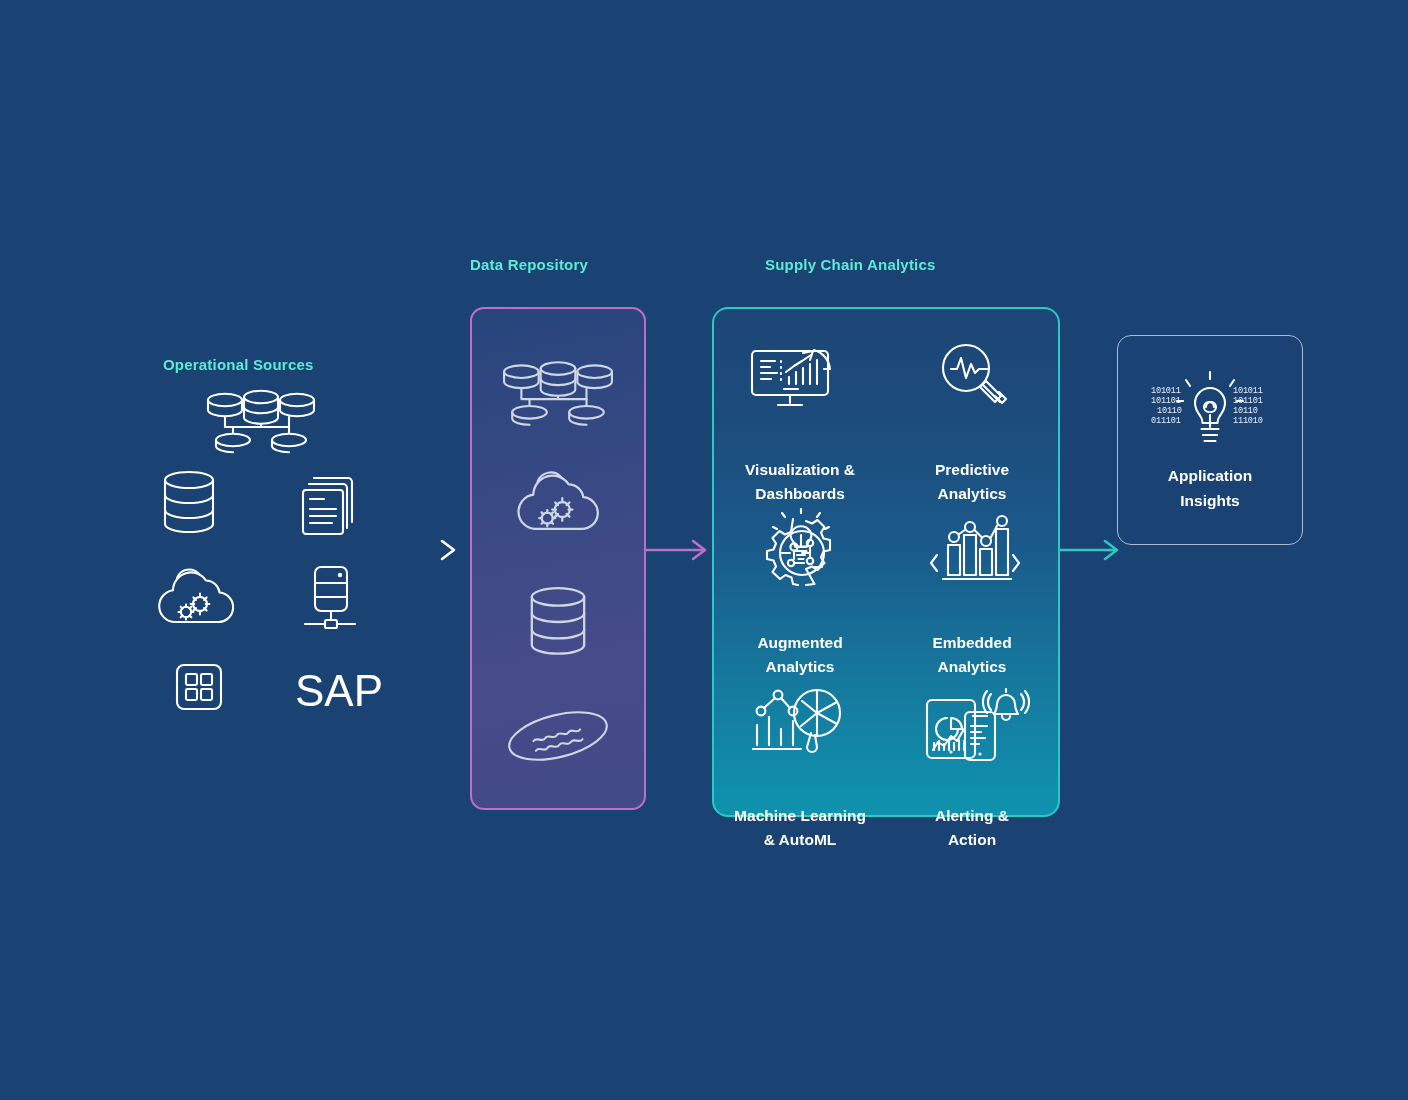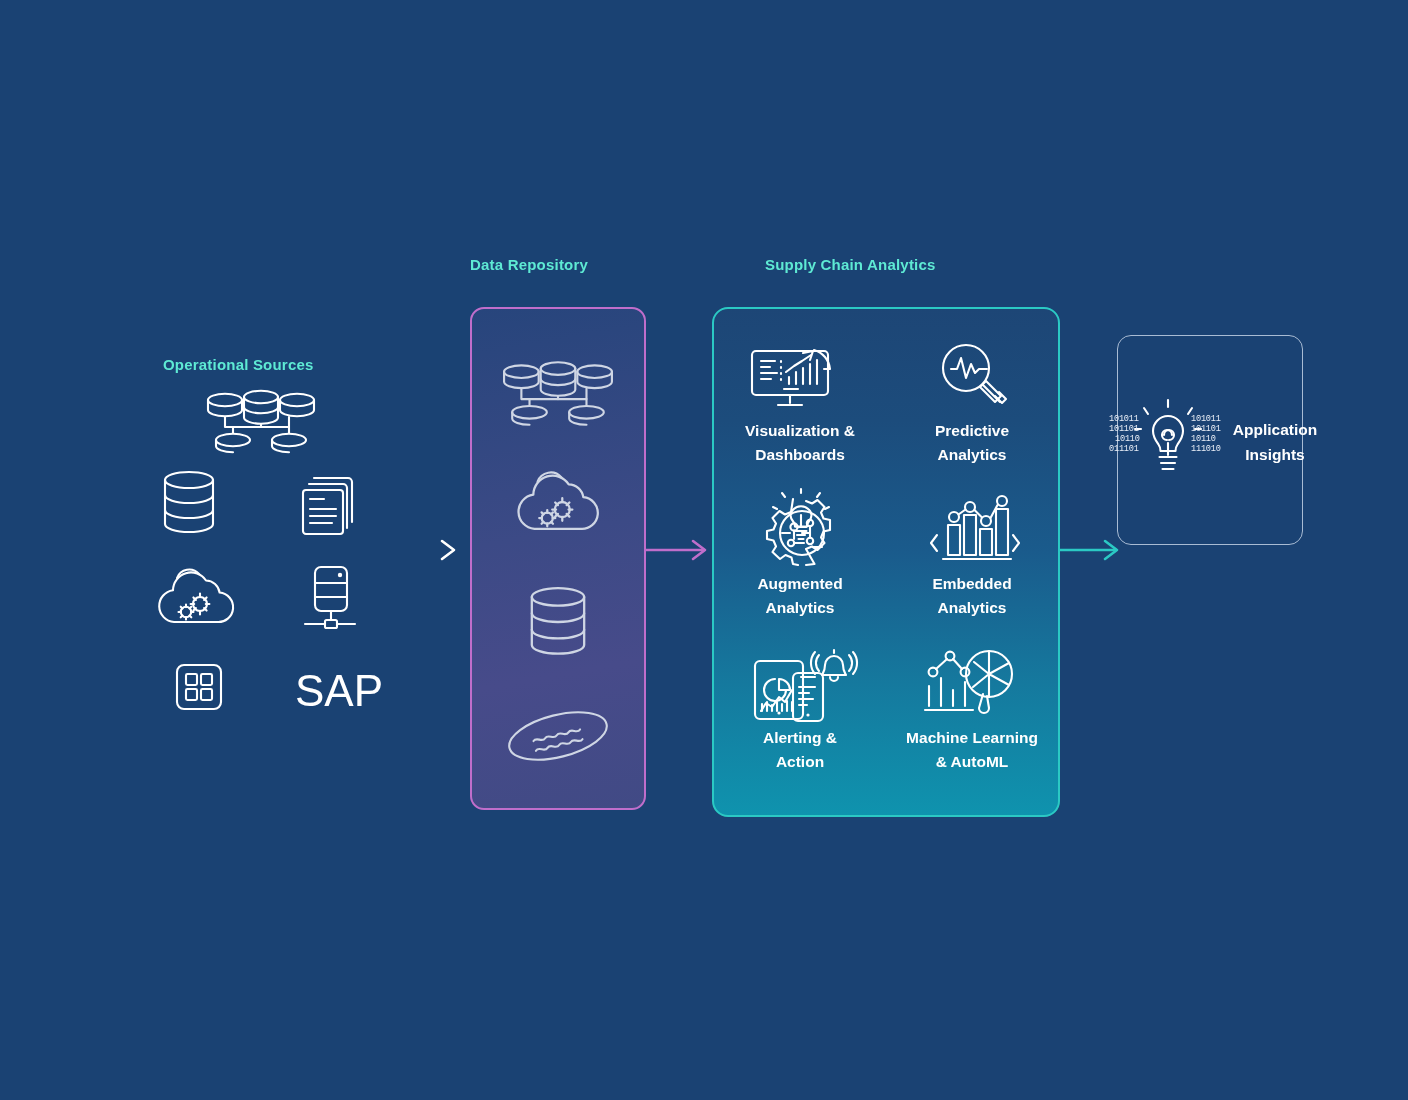--- a/index.html
+++ b/index.html
@@ -55,36 +55,37 @@
   .sca-grid {
     display:grid;
     grid-template-columns:1fr 1fr;
     grid-template-rows:1fr 1fr 1fr;
     width:100%; height:460px;
   }
   .sca-cell {
     display:flex; flex-direction:column;
     align-items:center; justify-content:flex-start;
     padding-top:4px;
+    gap:39px;
   }
   .sca-ico { height:78px; display:flex; align-items:center; justify-content:center; }
   .sca-label {
     margin-top:4px;
     color:#ffffff; font-weight:bold; font-size:15.5px;
     text-align:center; line-height:1.55;
     white-space:pre-line;
   }
 
   
   .out-card {
     position:absolute;
     width:186px; height:210px;
     border:1.6px solid #a9bcd4;
     border-radius:14px;
-    display:flex; flex-direction:row;
+    display:flex; flex-direction:column;
     align-items:center; justify-content:center;
   }
   #card-insights { left:1117px; top:335px; }
   #card-events   { left:1117px; top:576px; }
   .out-ico { height:92px; display:flex; align-items:center; justify-content:center; }
   .out-label {
     margin-top:6px;
     color:#ffffff; font-weight:bold; font-size:15.5px;
     text-align:center; line-height:1.6;
     white-space:pre-line;
@@ -361,20 +362,40 @@
               <path d="M33.5 25.5l7-5M49.5 21l7 7M65.5 29l7-13"></path>
             </g>
           </svg>
         </div>
         <div class="sca-label">Embedded
 Analytics</div>
       </div>
 
       <div class="sca-cell">
         <div class="sca-ico">
+          <svg width="98" height="82" viewBox="0 0 98 82">
+            <g class="st">
+              <circle cx="10" cy="30" r="4.4"></circle>
+              <circle cx="27" cy="14" r="4.4"></circle>
+              <circle cx="42" cy="30" r="4.4"></circle>
+              <path d="M13 27l11-10M30 17l9 10"></path>
+              <path d="M6 44v20M18 36v28M30 48v16M42 40v24"></path>
+              <path d="M2 68h48"></path>
+              <circle cx="66" cy="32" r="23"></circle>
+              <path d="M66 9v46M66 32l20-11M66 32l20 11M66 32L50 45M66 32L51 20"></path>
+              <path d="M60 52l-4 14a5 5 0 0 0 10 0l-2-12"></path>
+            </g>
+          </svg>
+        </div>
+        <div class="sca-label">Machine Learning
+&amp; AutoML</div>
+      </div>
+
+      <div class="sca-cell">
+        <div class="sca-ico">
           <svg width="102" height="80" viewBox="0 0 102 80">
             <g class="st">
               <rect x="6" y="18" width="48" height="58" rx="5"></rect>
               <circle cx="30" cy="70" r="1.6" class="fill-w"></circle>
               <path d="M26 36a11 11 0 1 0 11 11"></path>
               <path d="M30 36v11h11a11 11 0 0 0-11-11z"></path>
               <path d="M12 68l5-8 6 4 7-10 6 5 7-12"></path>
               <path d="M13 68V61M18 68v-9M23 68v-6M28 68v-9M33 68v-7M38 68v-10M43 68v-9"></path>
               <rect x="44" y="30" width="30" height="48" rx="5"></rect>
               <path d="M52 34h14"></path>
@@ -385,40 +406,20 @@
               <path d="M85 10V7"></path>
               <path d="M70 12a12 12 0 0 0 0 16M100 12a12 12 0 0 1 0 16"></path>
               <path d="M66 9a17 17 0 0 0 0 22M104 9a17 17 0 0 1 0 22"></path>
             </g>
           </svg>
         </div>
         <div class="sca-label">Alerting &amp;
 Action</div>
       </div>
 
-      <div class="sca-cell">
-        <div class="sca-ico">
-          <svg width="98" height="82" viewBox="0 0 98 82">
-            <g class="st">
-              <circle cx="10" cy="30" r="4.4"></circle>
-              <circle cx="27" cy="14" r="4.4"></circle>
-              <circle cx="42" cy="30" r="4.4"></circle>
-              <path d="M13 27l11-10M30 17l9 10"></path>
-              <path d="M6 44v20M18 36v28M30 48v16M42 40v24"></path>
-              <path d="M2 68h48"></path>
-              <circle cx="66" cy="32" r="23"></circle>
-              <path d="M66 9v46M66 32l20-11M66 32l20 11M66 32L50 45M66 32L51 20"></path>
-              <path d="M60 52l-4 14a5 5 0 0 0 10 0l-2-12"></path>
-            </g>
-          </svg>
-        </div>
-        <div class="sca-label">Machine Learning
-&amp; AutoML</div>
-      </div>
-
     </div>
   </div>
 
   <div class="arrow" id="arrow-3">
     <svg width="70" height="28" viewBox="0 0 70 28">
       <path d="M0 14H58" stroke="#2bc9c4" stroke-width="2.4" fill="none"></path>
       <path d="M47 5l12 9-12 9" stroke="#2bc9c4" stroke-width="2.6" fill="none" stroke-linecap="round" stroke-linejoin="round"></path>
     </svg>
   </div>
 

